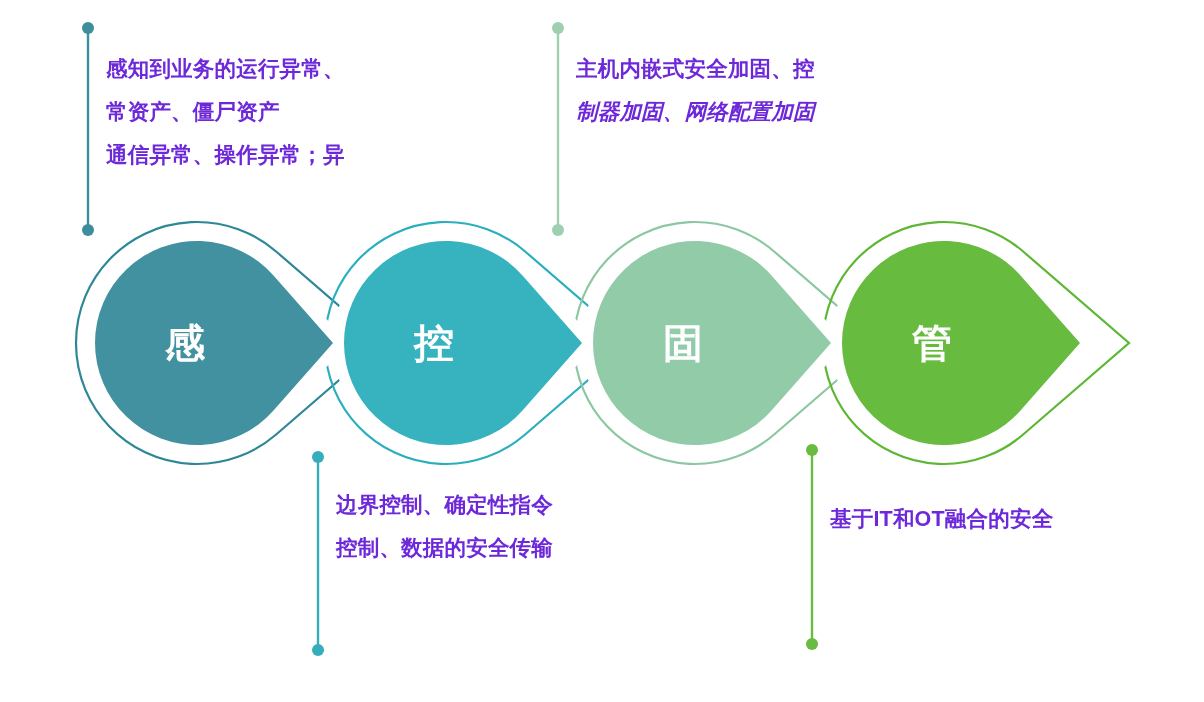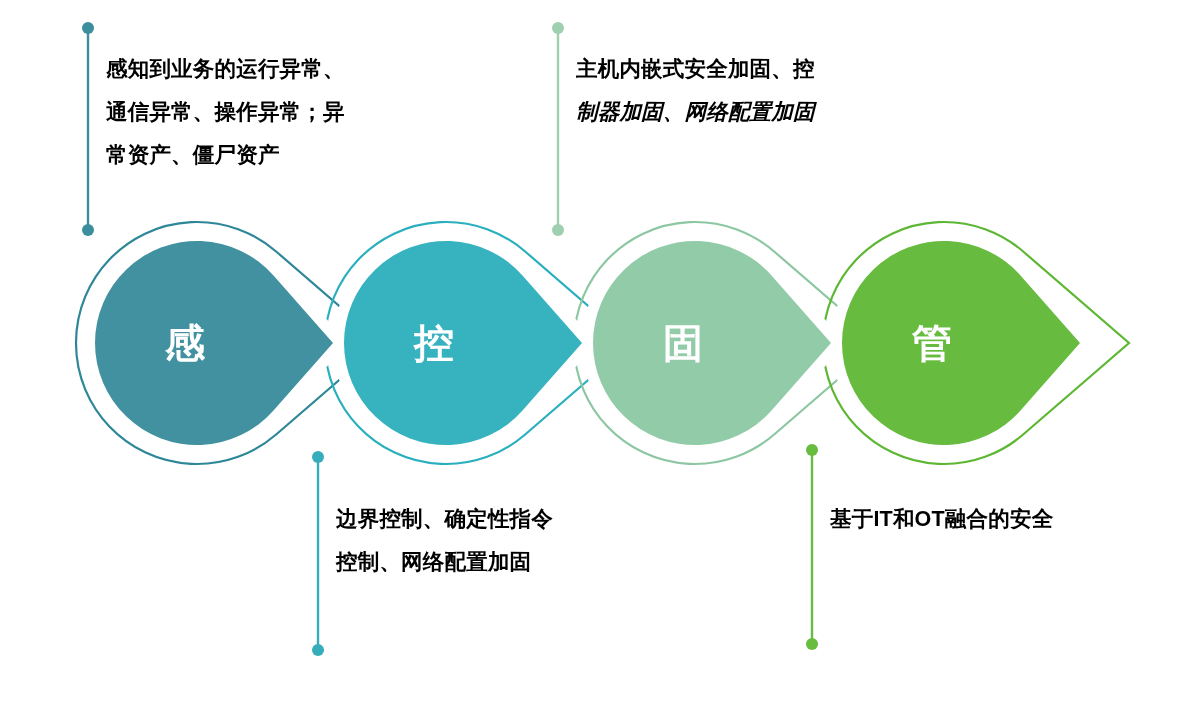--- a/index.html
+++ b/index.html
@@ -26,21 +26,21 @@
     top: 0;
     width: 1204px;
     height: 702px;
   }
   .callout {
     position: absolute;
     box-sizing: border-box;
   }
   .callout-text {
     position: absolute;
-    color: #000000;
+    color: #6d28d9;
     font-size: 21.5px;
     line-height: 43px;
     font-weight: 700;
     white-space: pre;
     letter-spacing: 0.2px;
   }
   .stage-label {
     font-size: 40px;
     font-weight: 700;
     fill: #ffffff;
@@ -92,26 +92,26 @@
         <circle cx="558" cy="28" r="6" fill="#9ecfae"></circle>
         <circle cx="558" cy="230" r="6" fill="#9ecfae"></circle>
         <line x1="812" y1="450" x2="812" y2="644" stroke="#68bc3f" stroke-width="2.4"></line>
         <circle cx="812" cy="450" r="6" fill="#68bc3f"></circle>
         <circle cx="812" cy="644" r="6" fill="#68bc3f"></circle>
       </g>
     </svg>
   <div id="callout-layer">
       <div class="callout" style="left: 106px; top: 48px;">
         <div class="callout-text" style="position: relative;">感知到业务的运行异常、</div>
+        <div class="callout-text" style="position: relative;">常资产、僵尸资产</div>
         <div class="callout-text" style="position: relative;">通信异常、操作异常；异</div>
-        <div class="callout-text" style="position: relative;">常资产、僵尸资产</div>
       </div>
-      <div class="callout" style="left: 336px; top: 498px;">
+      <div class="callout" style="left: 336px; top: 484px;">
         <div class="callout-text" style="position: relative;">边界控制、确定性指令</div>
-        <div class="callout-text" style="position: relative;">控制、网络配置加固</div>
+        <div class="callout-text" style="position: relative;">控制、数据的安全传输</div>
       </div>
       <div class="callout" style="left: 576px; top: 48px;">
         <div class="callout-text" style="position: relative; font-family: Liberation Serif, serif;">主机内嵌式安全加固、控</div>
         <div class="callout-text" style="position: relative; font-style: italic;">制器加固、网络配置加固</div>
       </div>
       <div class="callout" style="left: 830px; top: 498px;">
         <div class="callout-text" style="position: relative;">基于IT和OT融合的安全</div>
       </div>
     </div>
 </div>

